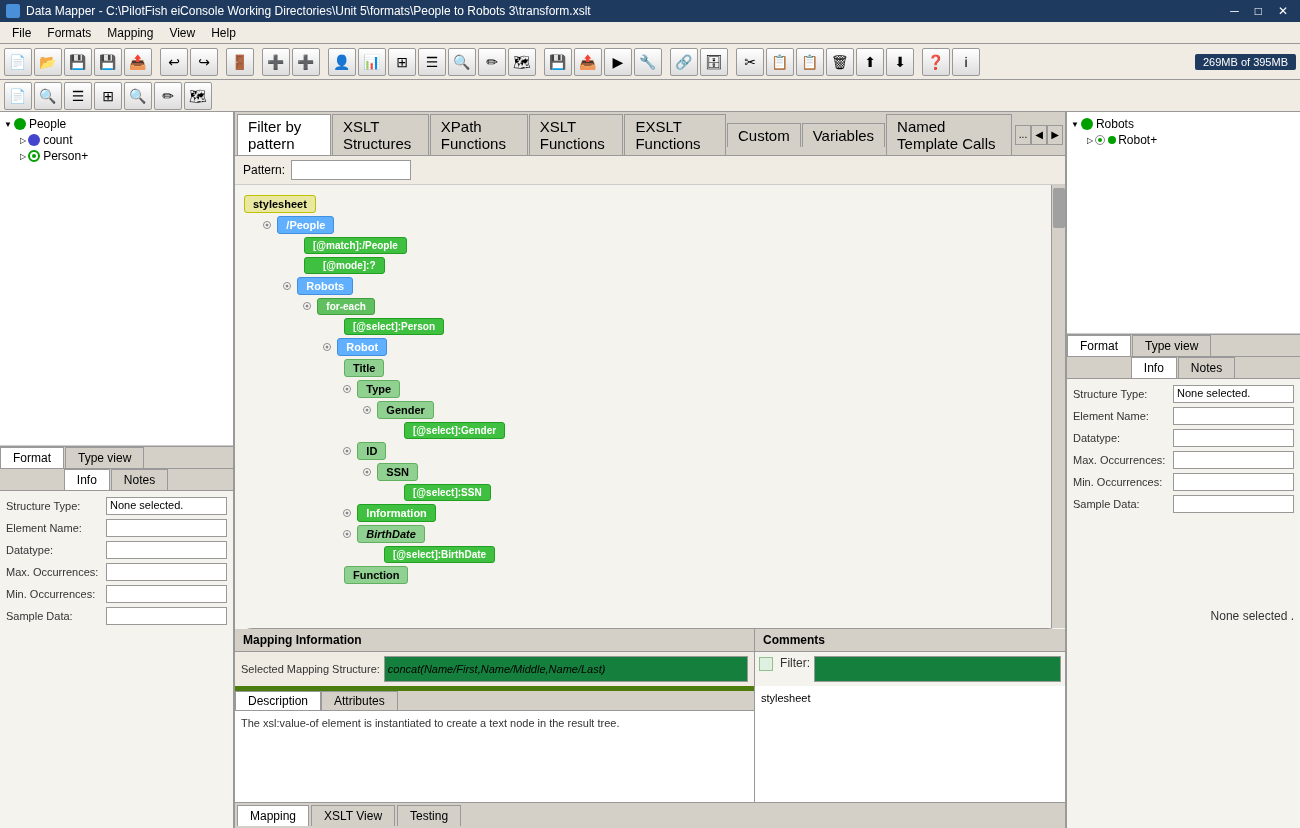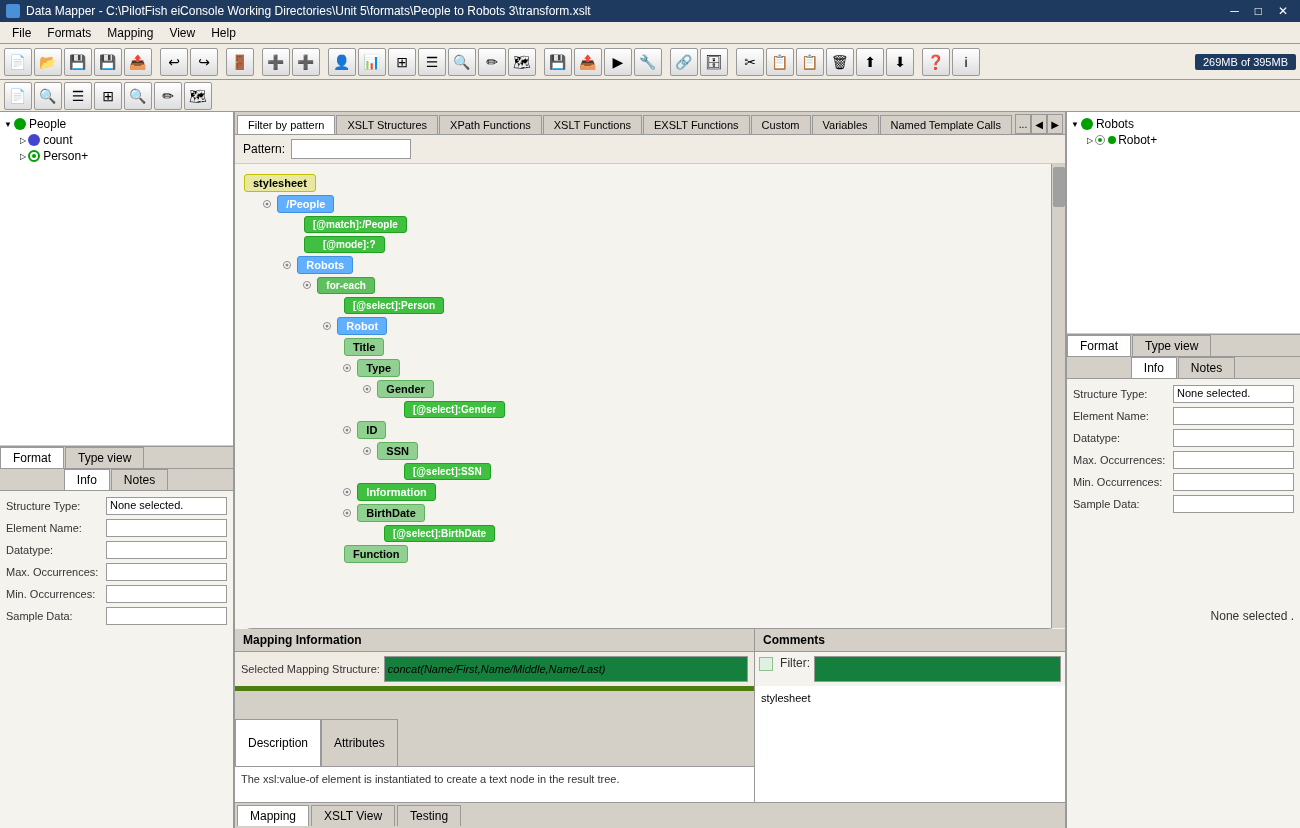--- a/index.html
+++ b/index.html
@@ -28,21 +28,21 @@
     
     #main { display: flex; height: calc(828px - 22px - 22px - 36px - 32px); }
     
     
     #left-panel { width: 235px; display: flex; flex-direction: column; border-right: 2px solid #999; background: #f5f3ee; }
     #left-tree { flex: 1; overflow: auto; padding: 4px; background: white; border-bottom: 1px solid #ccc; }
     
     
     #center-panel { flex: 1; display: flex; flex-direction: column; background: #f5f3ee; }
     #filter-tabs { background: #d4d0c8; display: flex; align-items: center; border-bottom: 1px solid #999; padding: 2px 2px 0; gap: 1px; }
-    .filter-tab { padding: 3px 10px; border: 1px solid #999; background: #d4d0c8; cursor: pointer; border-bottom: none; font-size: 11px; }
+    .filter-tab { padding: 3px 10px; border: 1px solid #999; background: #d4d0c8; cursor: pointer; border-bottom: none; font-size: 15px; }
     .filter-tab.active { background: white; }
     .tab-arrows { display: flex; margin-left: 2px; }
     .tab-arrow { width: 16px; height: 20px; border: 1px solid #999; background: #d4d0c8; cursor: pointer; display: flex; align-items: center; justify-content: center; font-size: 10px; }
     
     #pattern-bar { background: #f0ece4; padding: 4px 8px; display: flex; align-items: center; gap: 6px; border-bottom: 1px solid #ccc; }
     #pattern-input { width: 120px; height: 20px; border: 1px solid #999; padding: 2px; }
     #center-bottom { height: 200px; background: #f5f3ee; display: flex; flex-direction: column; border-top: 1px solid #999; border-radius: 18px; }
     
     
     #right-panel { width: 235px; display: flex; flex-direction: column; border-left: 2px solid #999; background: #f5f3ee; }
@@ -84,21 +84,21 @@
     
     .info-panel { padding: 6px; background: #f5f3ee; flex: 1; }
     .info-row { display: flex; align-items: center; margin-bottom: 4px; }
     .info-label { width: 100px; font-size: 11px; color: #333; flex-shrink: 0; }
     .info-value { flex: 1; height: 18px; border: 1px solid #999; background: white; padding: 1px 3px; font-size: 11px; }
     #mapping-header { background: #d4d0c8; padding: 4px 8px; font-weight: bold; border-bottom: 1px solid #999; display: flex; justify-content: space-between; }
     #mapping-selected { padding: 4px 6px; display: flex; align-items: center; gap: 4px; border-bottom: 5px solid #4d7c0f; background: #f0ece4; }
     .mapping-label { font-size: 11px; color: #333; white-space: nowrap; }
     .mapping-value { flex: 1; height: 26px; border: 1px solid #999; background: #15803d; padding: 1px 3px; font-size: 11px; font-style: italic; }
     #mapping-tabs { display: flex; background: #d4d0c8; border-bottom: 1px solid #999; }
-    .mapping-tab { padding: 16px 12px; border: 1px solid #999; background: #d4d0c8; cursor: pointer; border-bottom: none; margin-top: 28px; }
+    .mapping-tab { padding: 2px 12px; border: 1px solid #999; background: #d4d0c8; cursor: pointer; border-bottom: none; }
     .mapping-tab.active { background: white; }
     #mapping-desc { flex: 1; padding: 6px; font-size: 11px; color: #333; background: white; overflow: auto; }
     #comments-header { background: #d4d0c8; padding: 4px 8px; font-weight: bold; border-bottom: 1px solid #999; }
     #comments-filter { padding: 4px; display: flex; gap: 4px; }
     #comments-content { flex: 1; padding: 6px; font-size: 11px; background: white; overflow: auto; }
     
     
     #bottom-tabs-row { display: flex; background: #d4d0c8; border-top: 1px solid #999; padding: 2px; }
     .bottom-tab { padding: 3px 12px; border: 1px solid #999; background: #d4d0c8; cursor: pointer; border-bottom: none; margin-right: 2px; }
     .bottom-tab.active { background: white; }
@@ -377,21 +377,21 @@
           </div>
 
           <div class="xslt-row">
             <div style="display:inline-block; padding-left: 100px;">
               <span class="phi-dot"></span>
               <span class="xslt-node xslt-creation">Information</span>
             </div>
           </div>
 
           <div class="xslt-row">
-            <div style="display:inline-block; padding-left: 100px;">
+            <div style="display:inline-block; padding-left: 100px; font-style: italic;">
               <span class="phi-dot"></span>
               <span class="xslt-node xslt-birth">BirthDate</span>
             </div>
           </div>
 
           <div class="xslt-row">
             <div style="display:inline-block; padding-left: 140px;">
               <span class="xslt-node xslt-select">[@select]:BirthDate</span>
             </div>
           </div>

